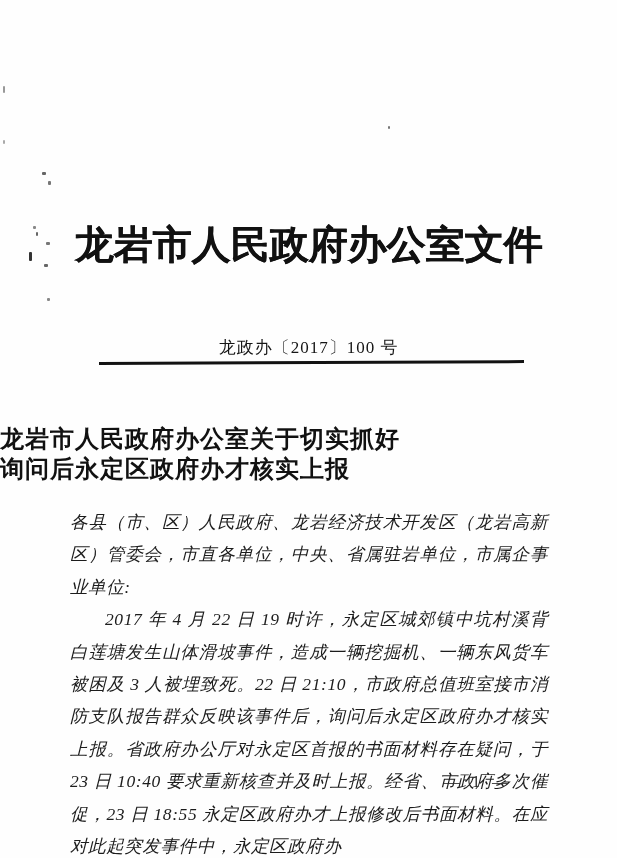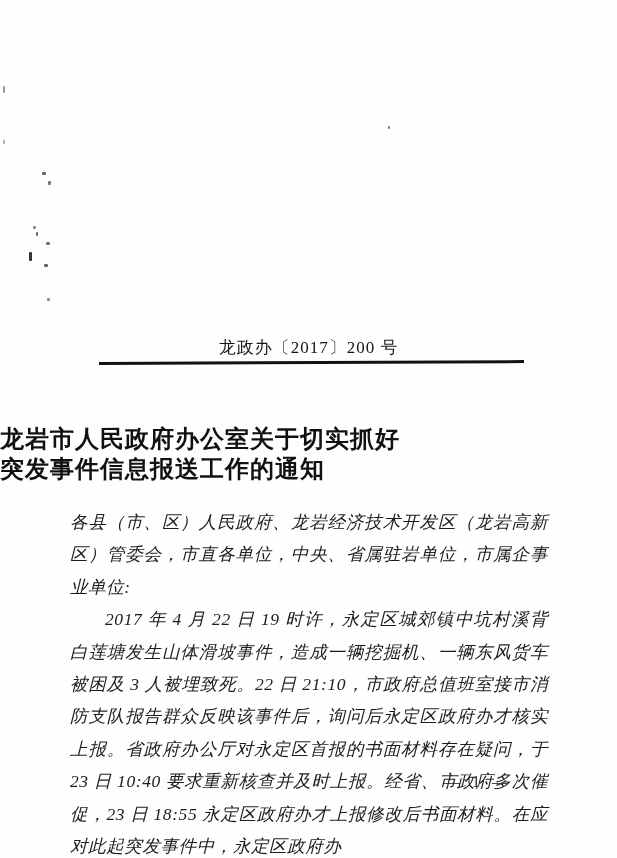--- a/index.html
+++ b/index.html
@@ -121,28 +121,29 @@
   <span class="speck s3"></span>
   <span class="speck s4"></span>
   <span class="speck s5"></span>
   <span class="speck s6"></span>
   <span class="speck s7"></span>
   <span class="speck s8"></span>
   <span class="speck s9"></span>
   <span class="speck s10"></span>
   <span class="speck s11"></span>
 
+  <div class="letterhead">龙岩市人民政府办公室文件</div>
 
-  <div class="doc-number">龙政办〔2017〕200 号</div>
+  <div class="doc-number">龙政办〔2017〕100 号</div>
 
   <div class="header-rule"></div>
 
   <div class="notice-title">
     <div>龙岩市人民政府办公室关于切实抓好</div>
-    <div>突发事件信息报送工作的通知</div>
+    <div>询问后永定区政府办才核实上报</div>
   </div>
 
   <div class="body-text">
     <p>各县（市、区）人民政府、龙岩经济技术开发区（龙岩高新区）管委会，市直各单位，中央、省属驻岩单位，市属企事业单位:</p>
     <p class="indented">2017 年 4 月 22 日 19 时许，永定区城郊镇中坑村溪背白莲塘发生山体滑坡事件，造成一辆挖掘机、一辆东风货车被困及 3 人被埋致死。22 日 21:10，市政府总值班室接市消防支队报告群众反映该事件后，询问后永定区政府办才核实上报。省政府办公厅对永定区首报的书面材料存在疑问，于 23 日 10:40 要求重新核查并及时上报。经省、市政府多次催促，23 日 18:55 永定区政府办才上报修改后书面材料。在应对此起突发事件中，永定区政府办</p>
   </div>
 
   <div class="page-number">— 1 —</div>
 
 </div>

